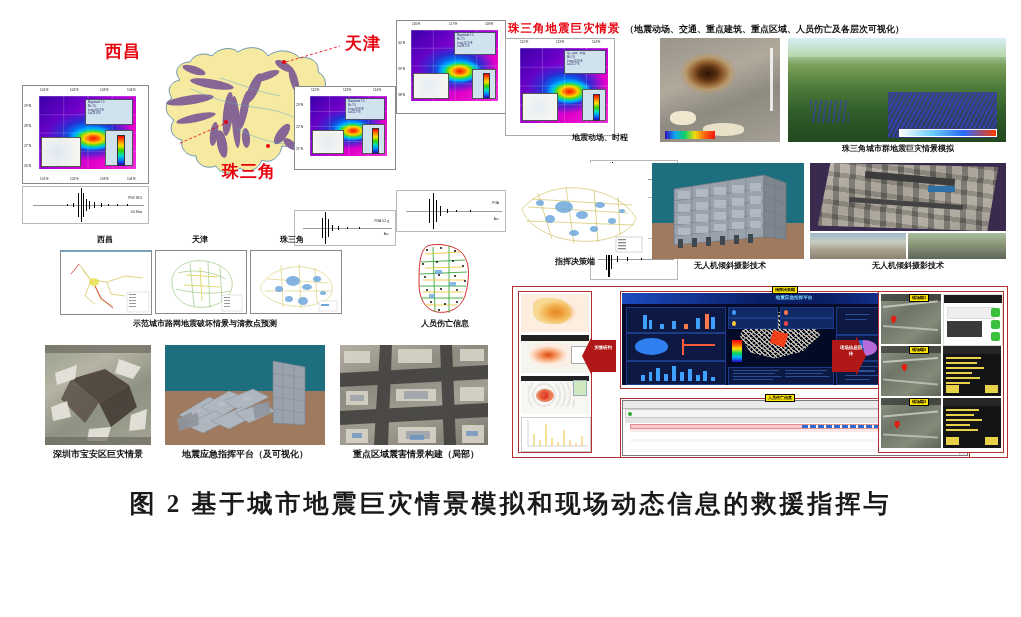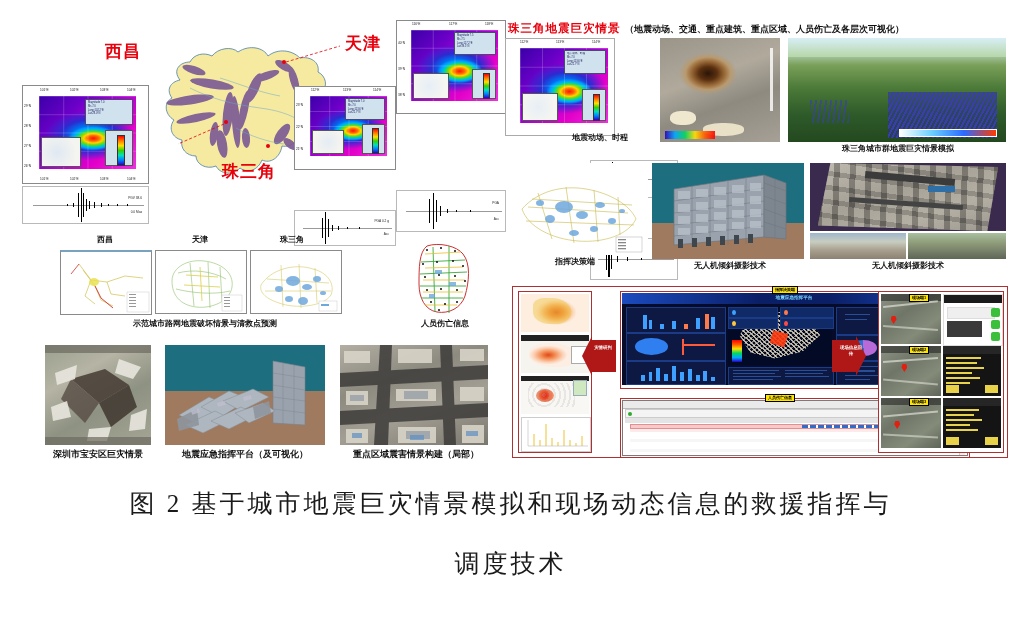--- a/index.html
+++ b/index.html
@@ -38,21 +38,21 @@
   .ph{position:absolute;overflow:hidden;}
   
   .dash{position:absolute;background:#060b2a;overflow:hidden;}
   .dcard{position:absolute;background:#0d1942;border:1px solid #1b3b86;}
   .dbar{position:absolute;background:#3ea0ff;}
   .redar{position:absolute;}
   .ybadge{position:absolute;background:#ffe400;border:1px solid #000;color:#000;
           font-size:4px;font-weight:bold;text-align:center;line-height:1;padding:1px 2px;white-space:nowrap;}
   .caption{position:absolute;left:0;top:487px;width:1021px;text-align:center;
            font-family:"Liberation Serif","DejaVu Serif",serif;color:#1a1a1a;}
-  .cap1{font-size:25px;letter-spacing:3px;line-height:1.35;}
+  .cap1{font-size:25px;letter-spacing:3px;line-height:1.35;font-weight:bold;}
   .cap2{font-size:25px;letter-spacing:3px;line-height:1.35;margin-top:26px;}
   .tbl{position:absolute;background:#fff;border:1px solid #7a7a7a;overflow:hidden;}
   .trow{position:absolute;left:2%;right:2%;height:3px;}
 </style>
 </head>
 <body>
 
 <div class="fig">
 
   <div class="abs" style="left:105px;top:40px;width:52px;height:22px;">
@@ -830,14 +830,13 @@
       <div class="abs" style="left:5%;bottom:3px;width:22%;height:8px;background:#e8d24a;"></div>
       <div class="abs" style="right:5%;bottom:3px;width:22%;height:8px;background:#e8d24a;"></div>
     </div>
     <div class="ybadge" style="left:30px;top:106px;">现场端3</div>
   </div>
 
 </div>
 
 <div class="caption">
   <div class="cap1">图 2  基于城市地震巨灾情景模拟和现场动态信息的救援指挥与</div>
-  <div class="cap2">调度技术</div>
 </div>
 
 </body></html>

